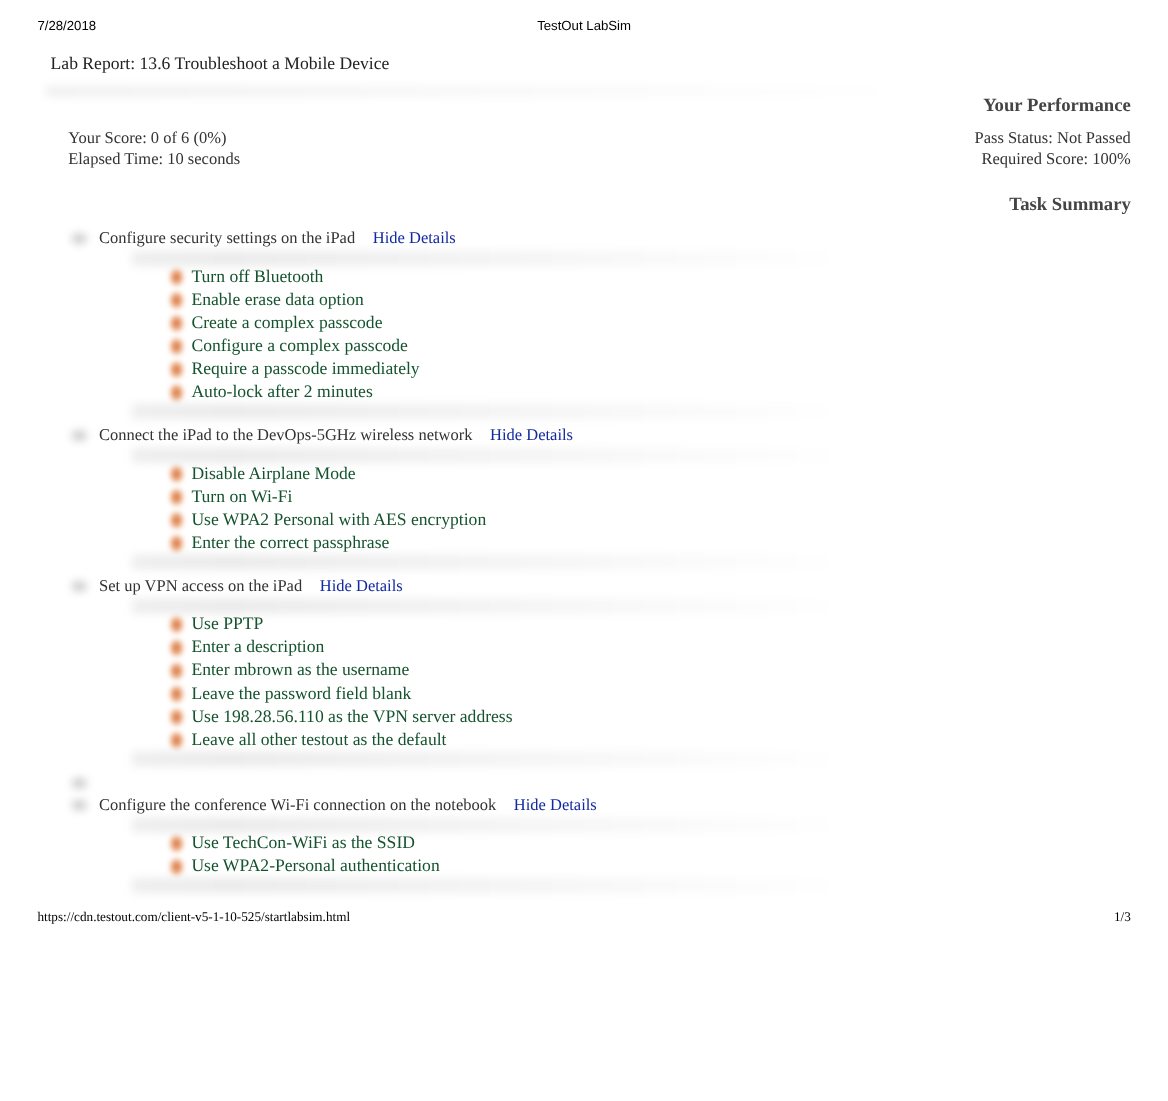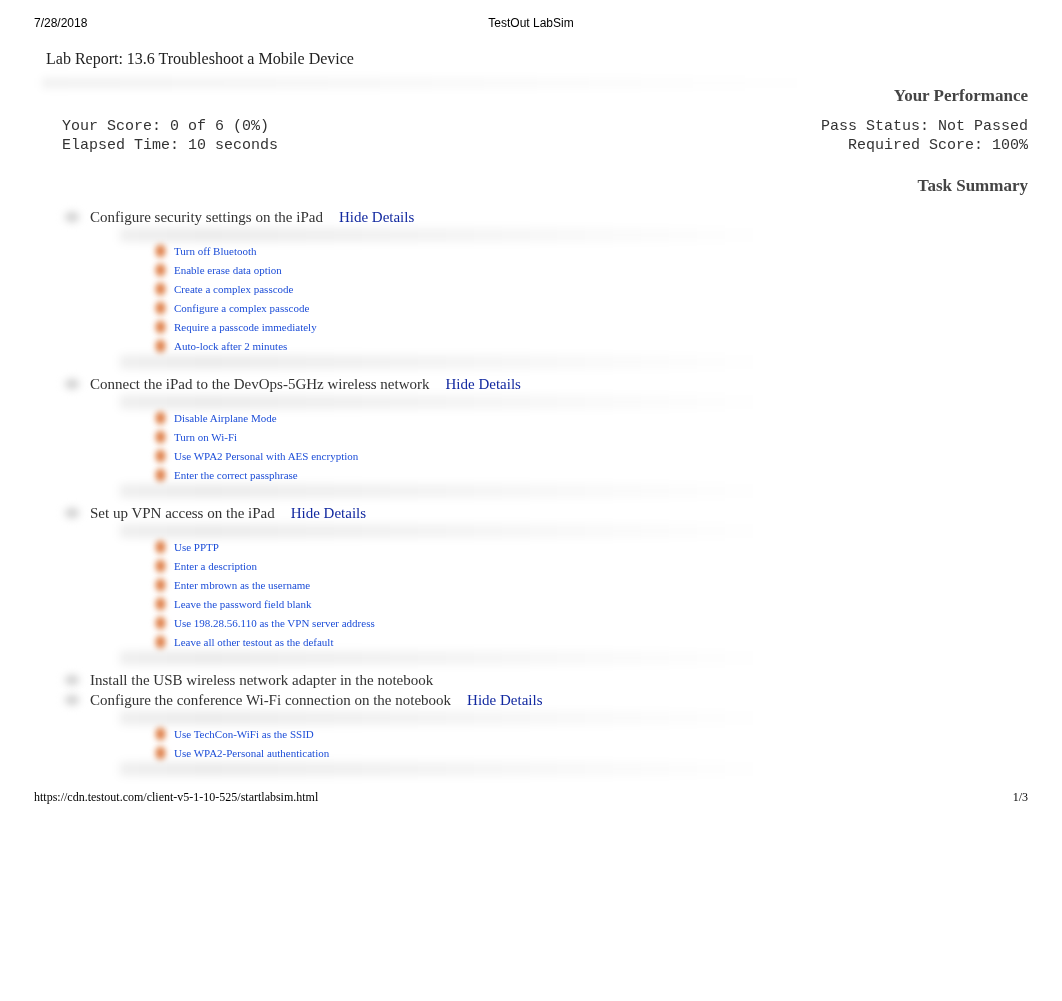--- a/index.html
+++ b/index.html
@@ -53,21 +53,20 @@
     color: #444;
     margin: 18px 0 12px 0;
     text-align: right;
   }
   .perf-row {
     display: flex;
     justify-content: space-between;
     font-size: 15px;
     color: #333;
     margin: 2px 0;
-    font-family: Liberation Mono, monospace;
   }
   .task-line {
     display: flex;
     align-items: center;
     font-size: 15px;
     color: #333;
     margin: 2px 0;
     position: relative;
     text-align: right;
   }
@@ -138,22 +137,22 @@
     right:10px;
     top:-8px;
     height:10px;
     background: linear-gradient(to right, rgba(0,0,0,0.06), rgba(0,0,0,0) 80%);
     filter: blur(4px);
     pointer-events:none;
   }
   .sub-line {
     display: flex;
     align-items: center;
-    font-size: 11px;
-    color: #1d4ed8;
+    font-size: 16px;
+    color: #14532d;
     margin: 3px 0;
     padding-left: 24px;
   }
   .rel { position: relative; }
 </style>
 </head>
 <body>
 
 <div class="page-header rel">
   <span>7/28/2018</span>
@@ -299,21 +298,20 @@
             <span class="sub-marker">
               <span class="blur"></span>
             </span>
             <span>Leave all other testout as the default</span>
           </div>
         </div>
         <div class="task-line">
           <span class="task-marker">
             <span class="blur"></span>
           </span>
-          <span>Install the USB wireless network adapter in the notebook</span>
         </div>
         <div class="task-line">
           <span class="task-marker">
             <span class="blur"></span>
           </span>
           <span>Configure the conference Wi-Fi connection on the notebook</span>
           <span class="detail-link">Hide Details</span>
         </div>
         <div class="details-box">
           <div class="sub-line">

